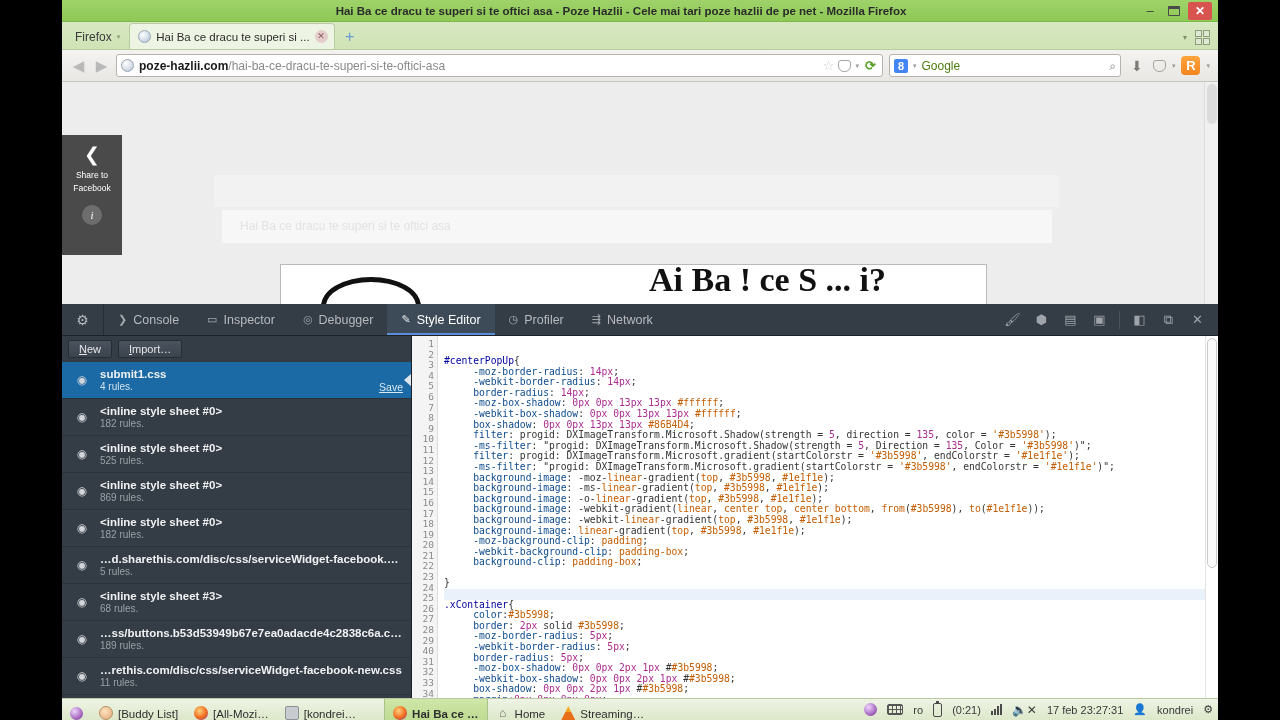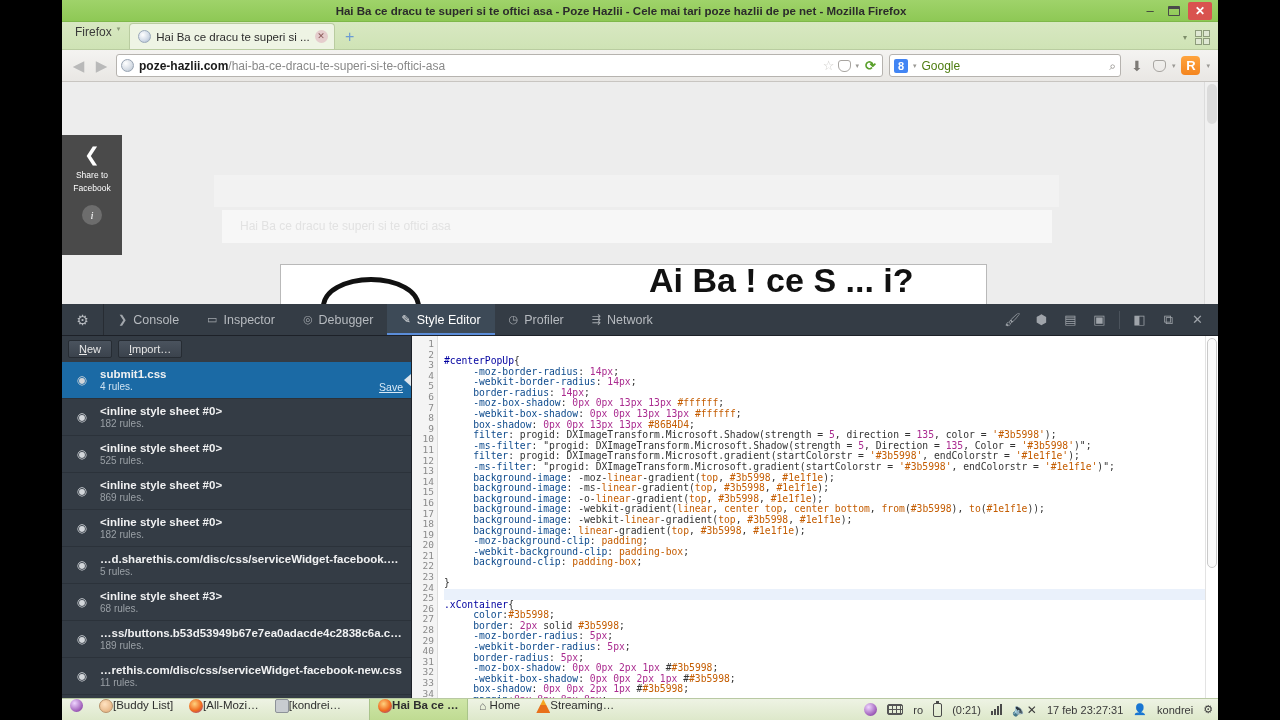--- a/index.html
+++ b/index.html
@@ -47,21 +47,21 @@
     font-size: 12px; font-weight: bold; border-radius: 2px;
   }
 
   
   .tabstrip {
     height: 28px; background: linear-gradient(#d8e8c2, #cfe3b5);
     display: flex; align-items: flex-end; flex: none;
     border-bottom: 1px solid #b9ccA0; position: relative;
   }
   .ffbtn {
-    display: flex; align-items: flex-start; gap: 5px; height: 24px;
+    display: flex; align-items: center; gap: 5px; height: 24px;
     padding: 0 9px; font-size: 12px; color: #3a3a3a; margin-left: 4px;
   }
   .ffbtn .caret { font-size: 7px; color: #8a9a76; }
   .tab {
     display: flex; align-items: center; gap: 5px; height: 26px;
     padding: 0 6px 0 8px; font-size: 11.5px; color: #2c2c2c;
     background: #eef4e4; border: 1px solid #b9cca0; border-bottom: none;
     border-radius: 4px 4px 0 0; max-width: 220px;
   }
   .tab .favicon {
@@ -155,21 +155,21 @@
     width: 20px; height: 20px; border-radius: 50%; background: #6d6d6d;
     color: #fff; font-size: 11px; line-height: 20px; margin: 12px auto 0;
     font-family: "Liberation Serif", serif; font-style: italic;
   }
   .hero {
     position: absolute; left: 218px; top: 182px; width: 707px; height: 40px;
     background: #fff; border: 1px solid #b9b9b9; border-bottom: none; overflow: hidden;
   }
   .hero .bigtext {
     position: absolute; left: 368px; top: -4px; font-size: 34px; font-weight: bold;
-    color: #111; font-family: Liberation Sans, sans-serif; white-space: nowrap;
+    color: #111; font-family: Liberation Serif, serif; white-space: nowrap;
   }
   .hero .circle {
     position: absolute; left: 40px; top: 12px; width: 100px; height: 58px;
     border: 5px solid #111; border-radius: 50%;
   }
   .vscroll-page {
     position: absolute; right: 0; top: 0; width: 14px; height: 100%;
     background: #f0f0f0; border-left: 1px solid #dcdcdc;
   }
   .vscroll-page .thumb {
@@ -271,21 +271,21 @@
     background: #fafafa; border: 1px solid #c9c9c9; border-radius: 5px;
   }
 
   
   .taskbar {
     position: absolute; left: 62px; bottom: 0; width: 1156px; height: 22px;
     background: linear-gradient(#eef3e4, #dde8ca);
     border-top: 1px solid #b9c9a3;
     display: flex; align-items: center; font-size: 11.5px; color: #2f2f2f;
   }
-  .tb-item { display: flex; align-items: flex-start; padding: 0 8px; height: 100%; }
+  .tb-item { display: flex; align-items: flex-end; gap: 5px; padding: 0 8px; height: 100%; }
   .tb-item.active {
     background: linear-gradient(#cfe6a8, #bfdb92); font-weight: bold;
     border-left: 1px solid #a9c48a; border-right: 1px solid #a9c48a; margin-left: 20px;
   }
   .tb-right { margin-left: auto; display: flex; align-items: center; }
   .mini {
     width: 14px; height: 14px; flex: none; display:inline-block;
     border-radius: 2px;
   }
   .mini.ff { background: radial-gradient(circle at 40% 35%, #ffd27f, #f06a1e 55%, #7a3da8 100%); border-radius: 50%; }

